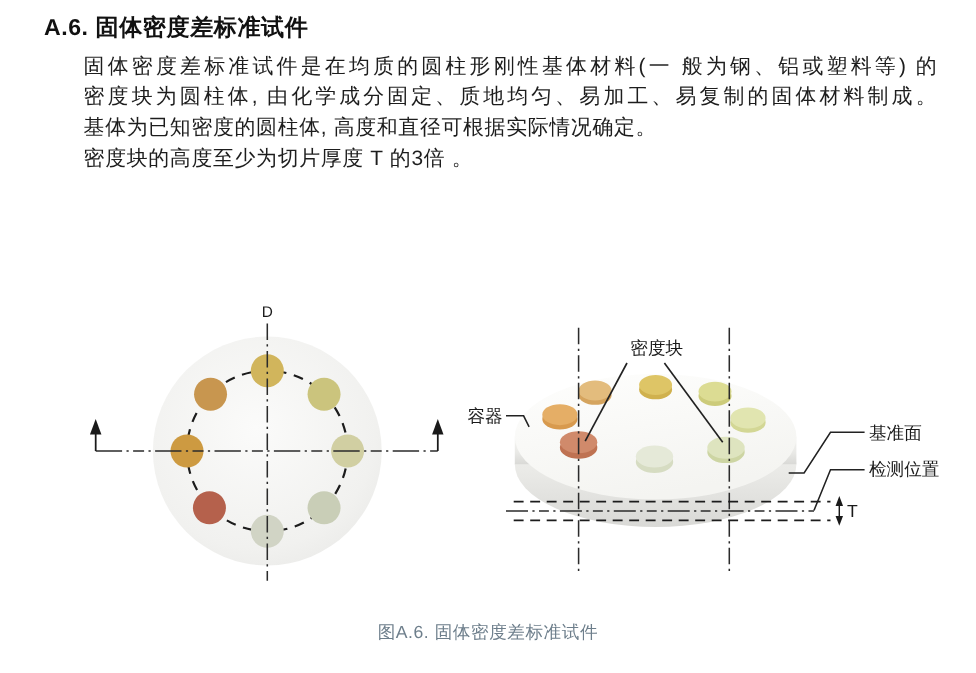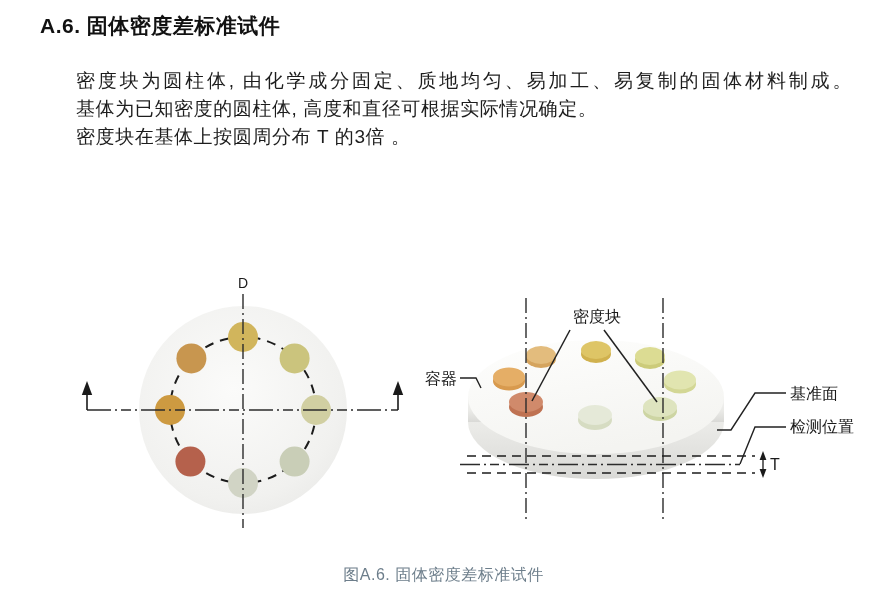--- a/index.html
+++ b/index.html
@@ -1,21 +1,21 @@
 <!DOCTYPE html>
 <html><head>
 <meta charset="utf-8">
 <style>
   * { margin:0; padding:0; box-sizing:border-box; }
   html,body { width:887px; height:612px; background:#ffffff; overflow:hidden;
               font-family:"Liberation Sans","DejaVu Sans",sans-serif; }
   .page { position:relative; width:887px; height:612px; background:#fff; }
 
   .doc { position:absolute; left:40px; top:12px; width:812px; color:#1d1d1d; }
-  .doc-heading { font-size:21px; font-weight:bold; color:#111; line-height:28px; margin-bottom:27px; letter-spacing:0.5px; }
+  .doc-heading { font-size:21px; font-weight:bold; color:#111; line-height:28px; margin-bottom:7px; letter-spacing:0.5px; }
   .tline { font-size:19px; line-height:28px; color:#1d1d1d; white-space:nowrap; letter-spacing:0.6px; }
   .tline.justify { white-space:normal; text-align:justify; text-align-last:justify; }
   .tline.indent { text-indent:36px; }
 
   .figure-area { position:absolute; left:0; top:268px; width:887px; height:290px; }
   .svg-left  { position:absolute; left:70px;  top:2px; }
   .svg-right { position:absolute; left:420px; top:2px; }
 
   svg text { font-family:"Liberation Sans","DejaVu Sans",sans-serif; fill:#1a1a1a; }
   .dim-label { font-size:14px; }
@@ -24,23 +24,24 @@
   .caption { position:absolute; left:0; top:565px; width:887px; text-align:center;
              font-size:16px; color:#6d7e8b; letter-spacing:0.5px; }
 </style>
 </head>
 <body>
 
 <div class="page">
 
   <div class="doc">
     <div class="doc-heading">A.6. 固体密度差标准试件</div>
+    <div class="tline indent justify">固体密度差标准试件是在均质的圆柱形刚性基体材料(一 般为钢、铝或塑料等) 的</div>
     <div class="tline indent justify">密度块为圆柱体, 由化学成分固定、质地均匀、易加工、易复制的固体材料制成。</div>
     <div class="tline indent">基体为已知密度的圆柱体, 高度和直径可根据实际情况确定。</div>
-    <div class="tline indent">密度块在基体上按圆周分布 T 的3倍 。</div>
+    <div class="tline indent">密度块的高度至少为切片厚度 T 的3倍 。</div>
   </div>
 
   <div class="figure-area">
 
     <svg class="svg-left" width="340" height="268" viewBox="0 0 340 268">
       <defs>
         <radialGradient id="diskTop" cx="45%" cy="40%" r="70%">
           <stop offset="0%" stop-color="#fbfbfa"></stop>
           <stop offset="75%" stop-color="#f1f1ef"></stop>
           <stop offset="100%" stop-color="#e9e9e7"></stop>

